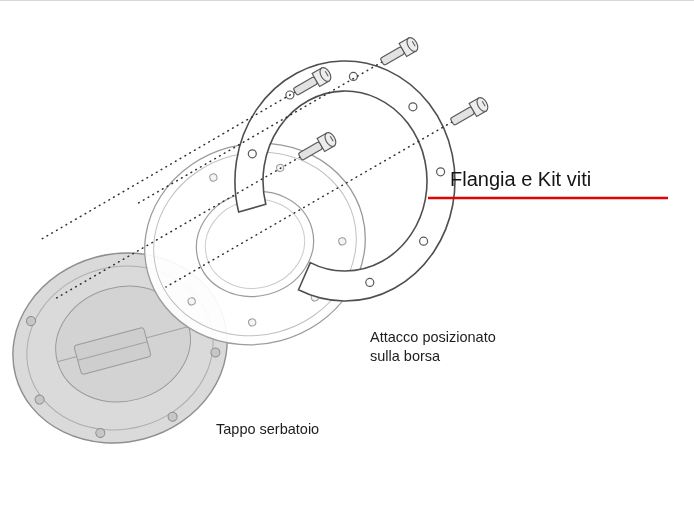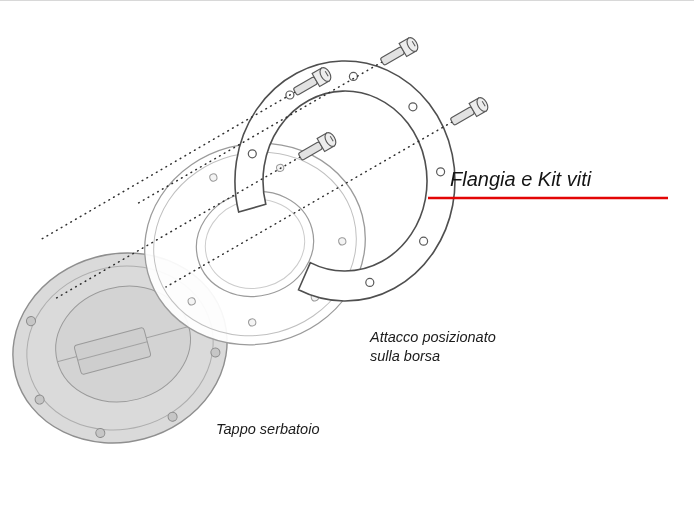--- a/index.html
+++ b/index.html
@@ -4,21 +4,21 @@
 <style>
   html, body { margin:0; padding:0; }
   body {
     width:694px; height:518px;
     background:#ffffff;
     font-family:"Liberation Sans", sans-serif;
     overflow:hidden;
     border-top:1px solid #d8d8d8;
     box-sizing:border-box;
   }
-  .stage { position:relative; width:594px; height:517px;font-style:italic; }
+  .stage { position:relative; width:594px; height:517px; }
   svg { display:block; }
 
   
   .cap-outer   { fill:#dadada; stroke:#8f8f8f; stroke-width:1.4; }
   .cap-rim     { fill:none;    stroke:#aeaeae; stroke-width:1;   }
   .cap-inner   { fill:#d3d3d3; stroke:#9a9a9a; stroke-width:1;   }
   .cap-plate   { fill:#cecece; stroke:#9a9a9a; stroke-width:1;   }
   .cap-hole    { fill:#c6c6c6; stroke:#8a8a8a; stroke-width:1;   }
   .cap-line    { stroke:#a3a3a3; stroke-width:1; }
 

